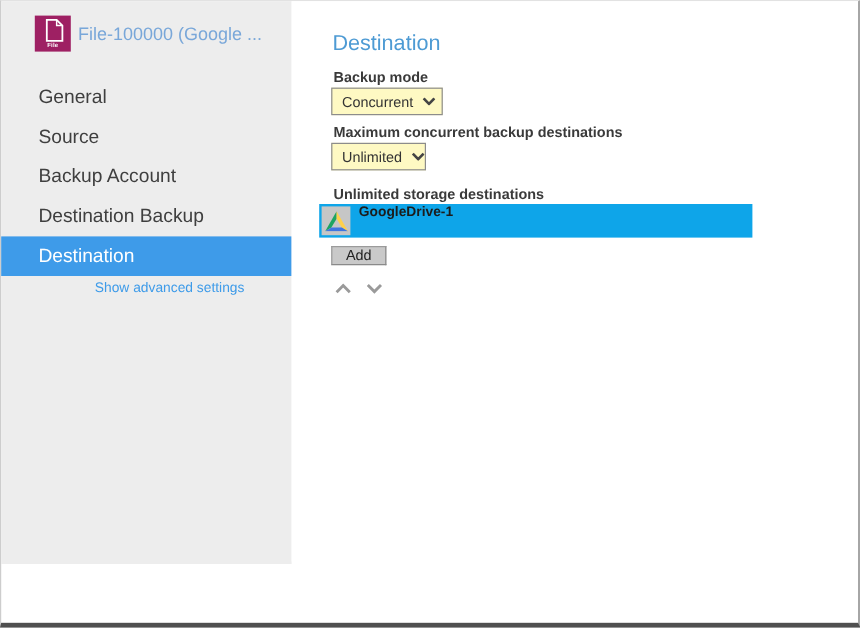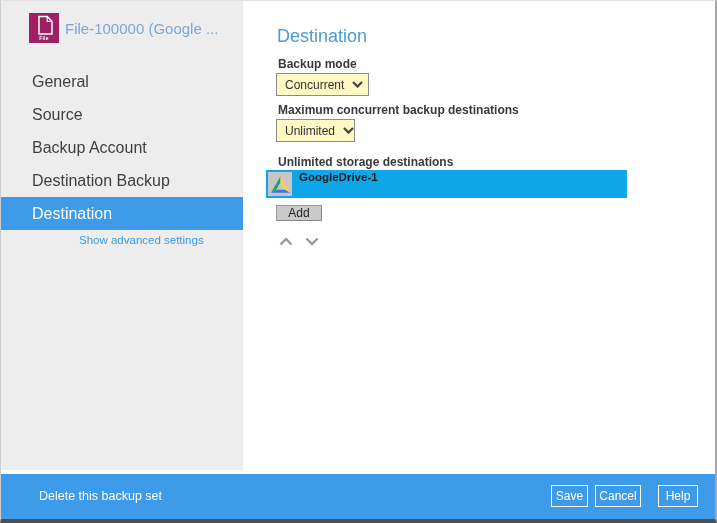--- a/index.html
+++ b/index.html
@@ -193,20 +193,14 @@
         </svg>
       </span>
       <span>
         <svg width="14" height="9" viewBox="0 0 14 9">
           <polyline points="1.5,1.5 7,7 12.5,1.5" fill="none" stroke="#9a9a9a" stroke-width="2.4"></polyline>
         </svg>
       </span>
     </div>
   </main>
 
-  <footer class="footer-bar">
-    <span class="delete-link">Delete this backup set</span>
-    <button class="footer-btn btn-save">Save</button>
-    <button class="footer-btn btn-cancel">Cancel</button>
-    <button class="footer-btn btn-help">Help</button>
-  </footer>
 
 </div>
 
 </body></html>

